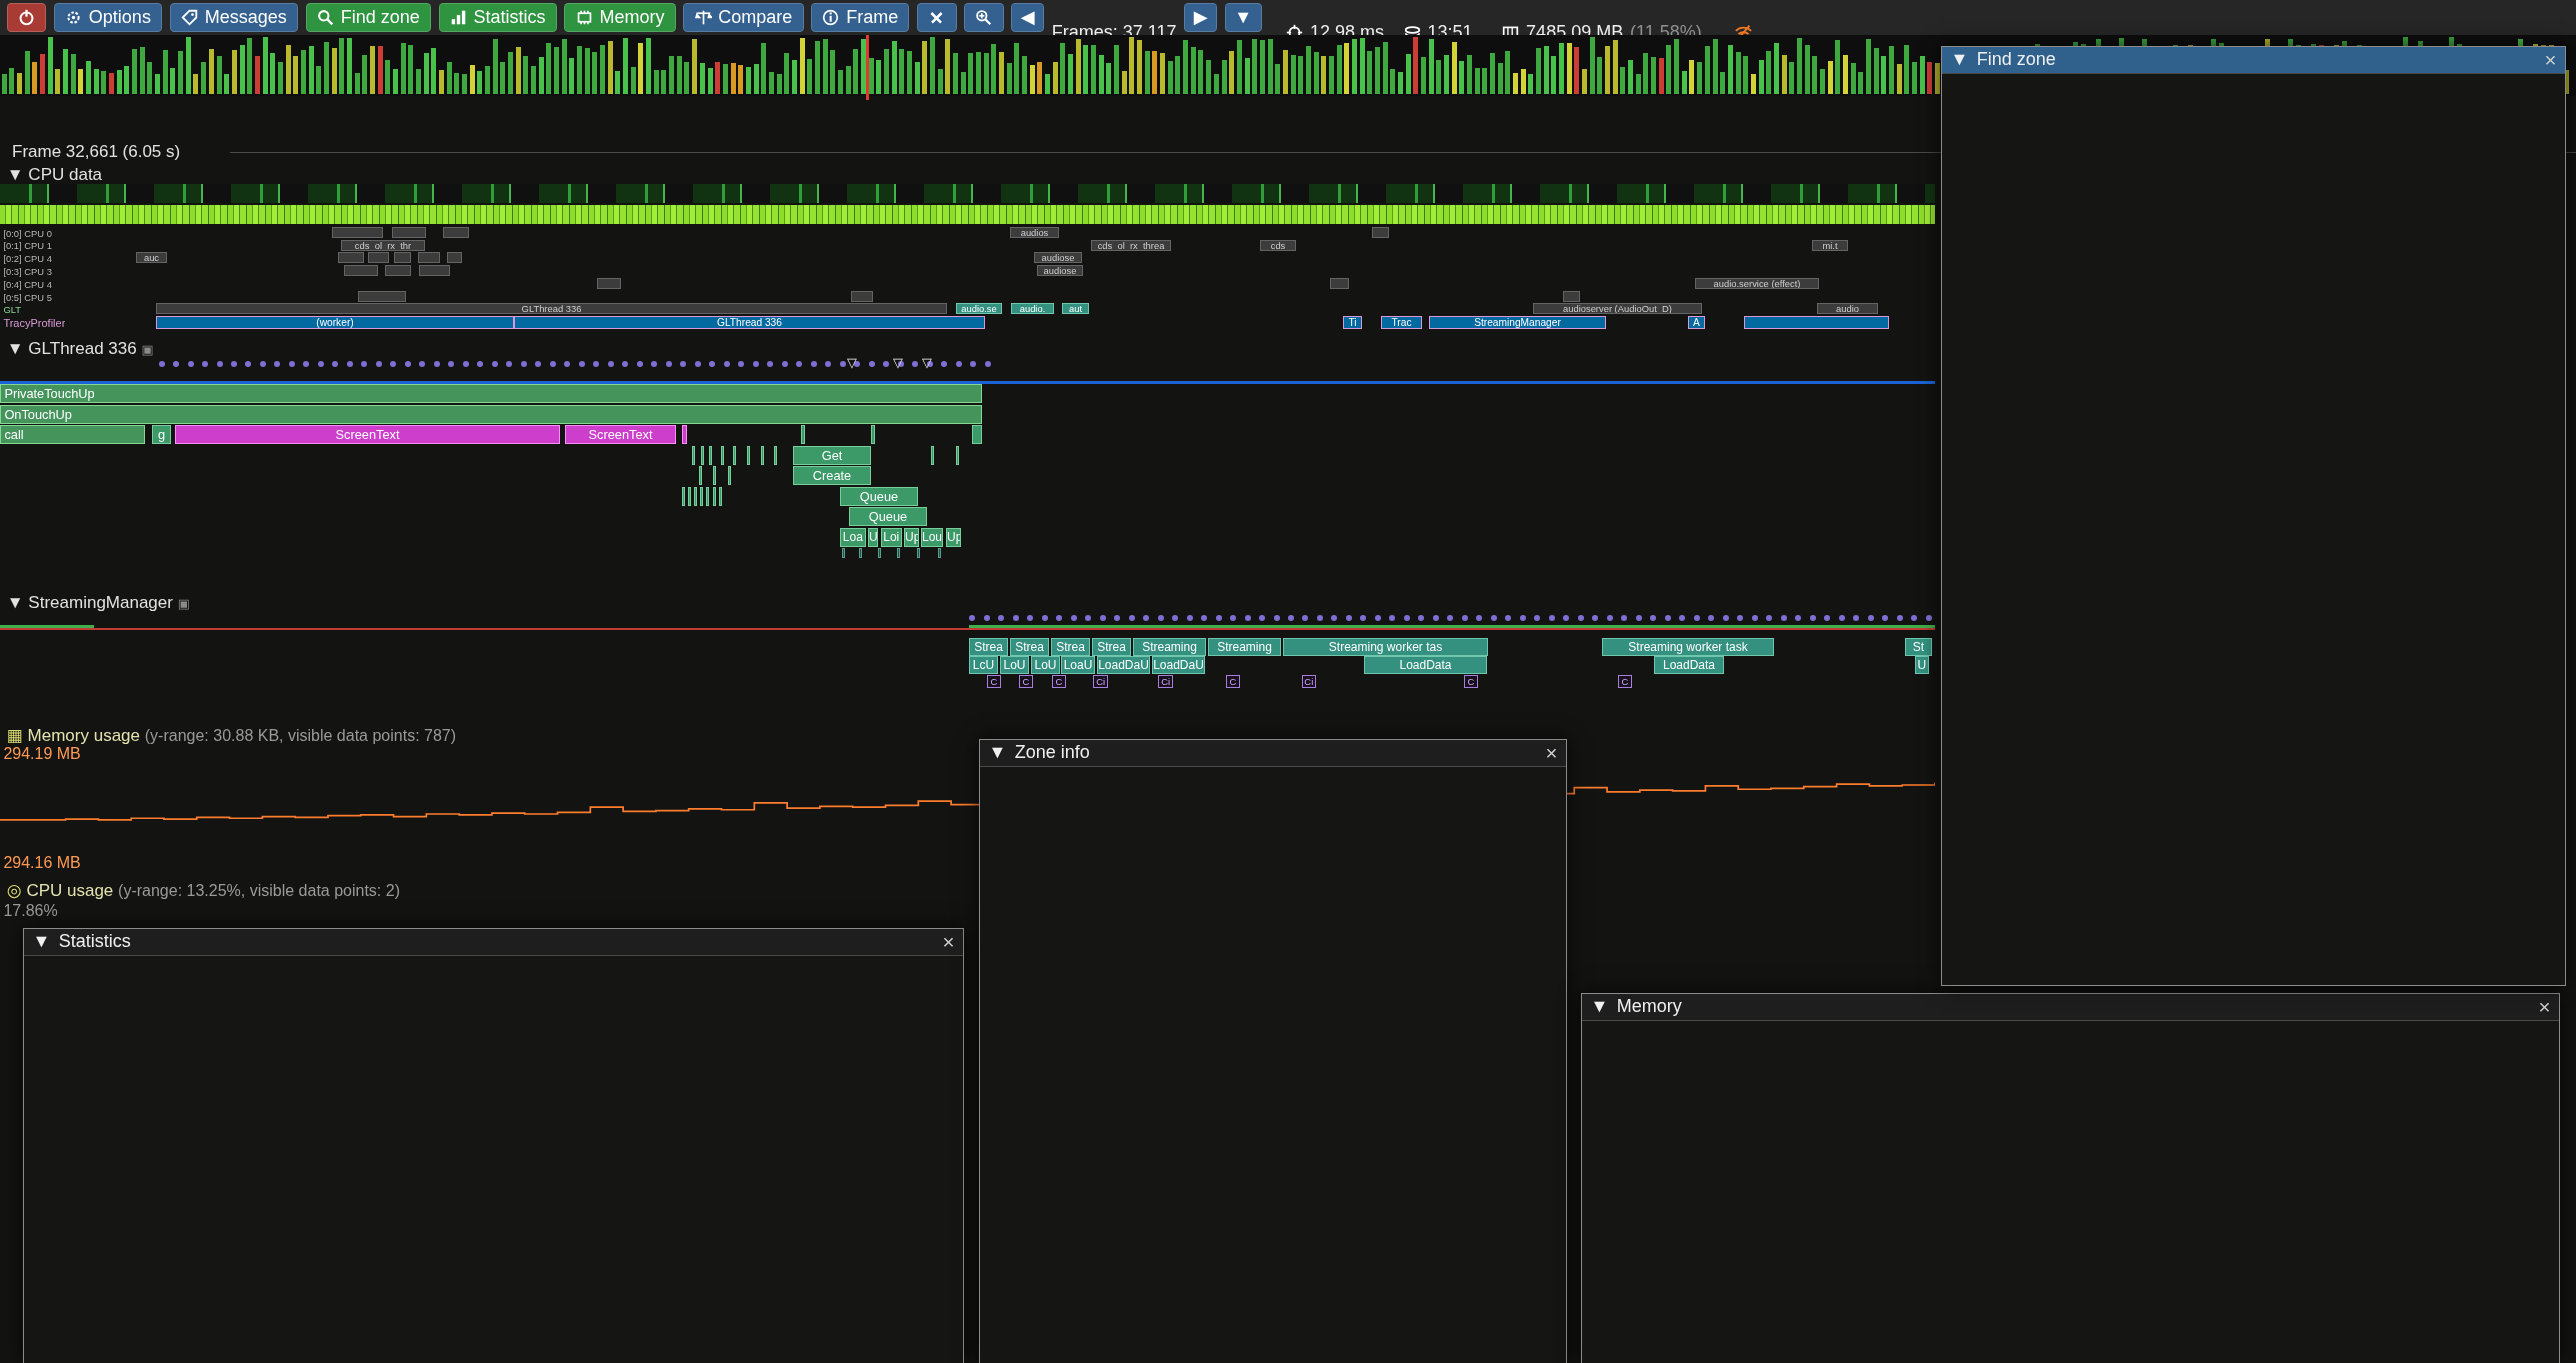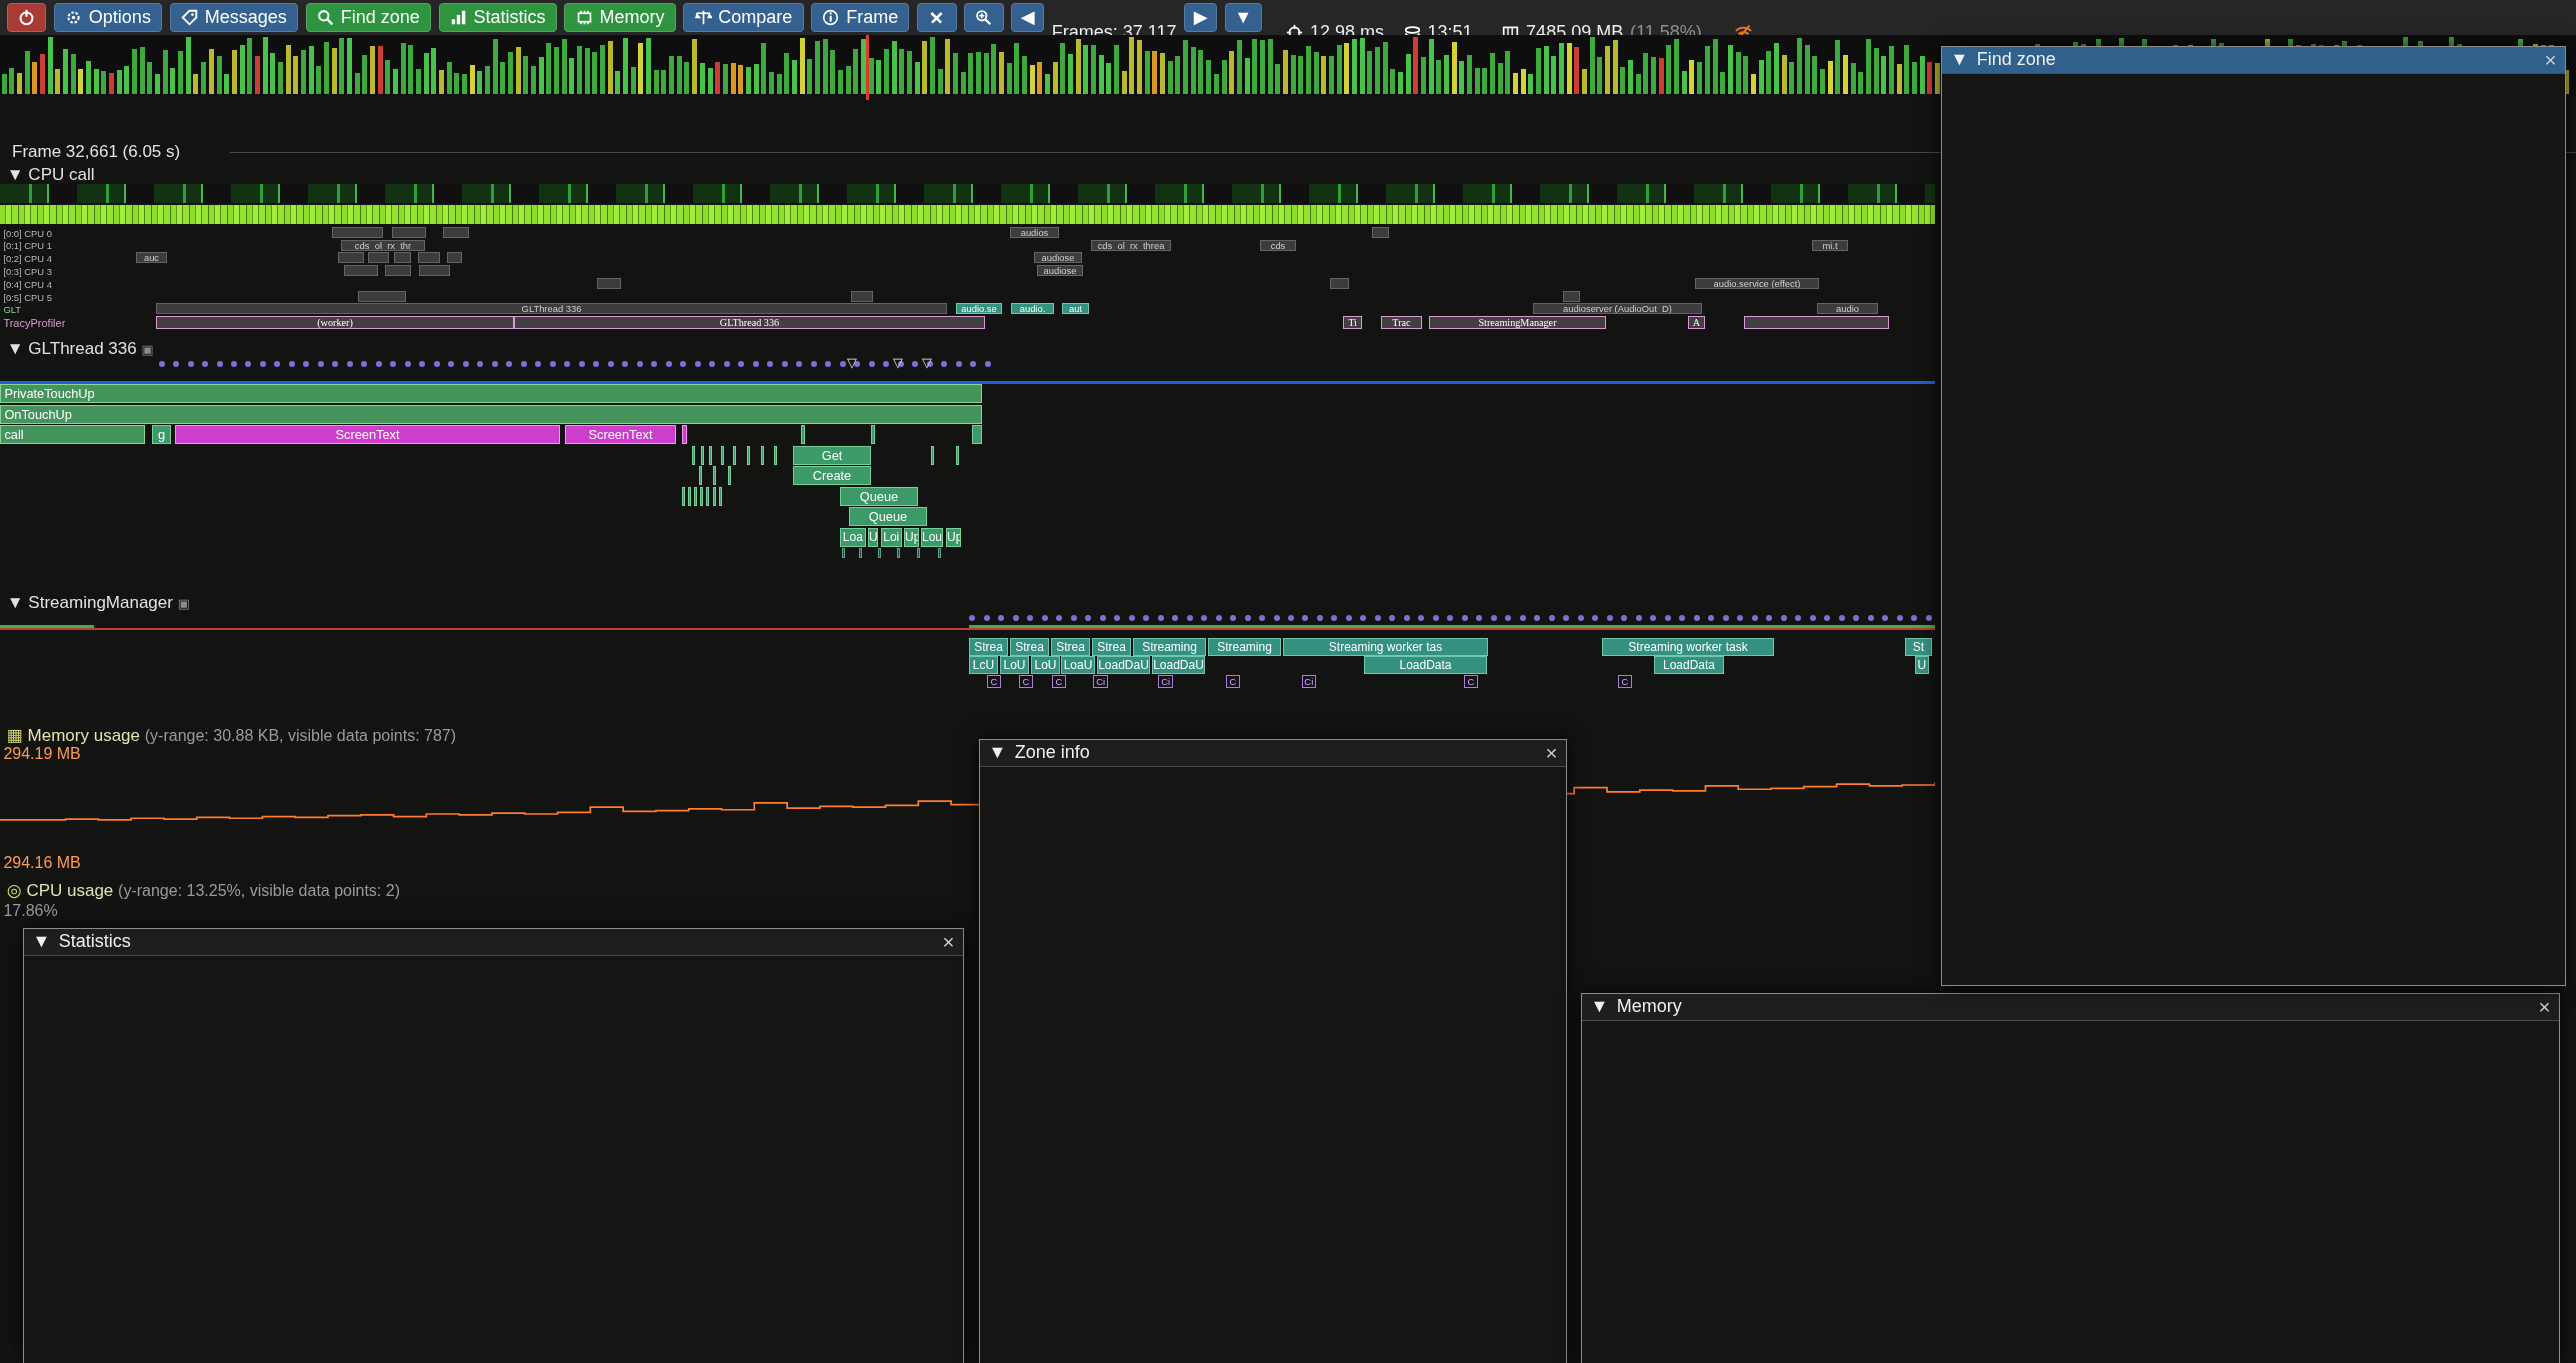--- a/index.html
+++ b/index.html
@@ -25,21 +25,21 @@
   .ticklab{position:absolute;bottom:5.1px;color:#9a9a9a;font-size:16px;}
   #origin{position:absolute;left:5.1px;bottom:5.1px;color:#e8e8e8;font-size:16px;}
   .secline{position:absolute;color:#e2e2e2;font-size:17px;white-space:nowrap;}
   .seg{position:absolute;box-sizing:border-box;border:0.9px solid;overflow:hidden;white-space:nowrap;
        text-align:center;color:#fff;}
   .c-dim{background:#3c3c3c;border-color:#646464;color:#cfcfcf;}
   .c-green{background:#44945c;border-color:#86d695;}
   .c-green2{background:#3b9a68;border-color:#78cf9c;}
   .c-magenta{background:#cd3ecd;border-color:#f98ef9;}
   .c-teal{background:#349180;border-color:#6fc8ae;}
-  .c-purple{background:#404040;border-color:#d99ad7;font-family:Liberation Serif, serif;}
+  .c-purple{background:#0369a1;border-color:#d99ad7;}
   .c-mark{background:rgba(40,10,60,.25);border-color:#a87fe0;color:#cfa9ff;}
   .c-mark2{background:#1f4f46;border-color:#57a08f;}
   .tlabel{position:absolute;white-space:nowrap;overflow:hidden;}
   .dot{position:absolute;width:6px;height:6px;border-radius:50%;background:#7f6fd4;}
   .tri{position:absolute;color:#e8e8e8;font-size:12.8px;}
   .hline{position:absolute;}
   #memplot{position:absolute;left:0;top:743px;}
   .plot-title-ic{color:#d8d86f;}
   .plot-name{color:#e3e3ae;}
   .plot-minmax{position:absolute;color:#ff9a55;font-size:16px;}
@@ -509,21 +509,21 @@
       <div class="fb" style="left: 2533px; height: 50px; background: rgb(211, 211, 55);"></div>
       <div class="fb" style="left: 2541px; height: 49px; background: rgb(185, 185, 46);"></div>
       <div class="fb" style="left: 2549px; height: 49px; background: rgb(185, 185, 46);"></div>
       <div class="fb" style="left: 2556px; height: 45px; background: rgb(73, 194, 75);"></div>
       <div class="fb" style="left: 2564px; height: 24px; background: rgb(185, 185, 46);"></div>
     </div>
   <div id="redline" style="left:866px;"></div>
   <div class="secline" style="left:12px;top:142px;">Frame 32,661 (6.05 s)</div>
   <div class="hline" style="left:230px;top:152px;width:2346px;height:0.9px;background:#4a4a4a;"></div>
 
-  <div class="secline" style="left:6.8px;top:165px;">▼ <span>CPU call</span></div>
+  <div class="secline" style="left:6.8px;top:165px;">▼ <span>CPU data</span></div>
   <div class="secline" style="left:6.8px;top:339px;">▼ <span>GLThread 336</span> <span style="color:#8a8a8a;font-size:12.8px;">▣</span></div>
   <div class="secline" style="left:6.8px;top:593px;">▼ <span>StreamingManager</span> <span style="color:#8a8a8a;font-size:12.8px;">▣</span></div>
 
   <div style="position:absolute;left:0;top:184px;width:1935px;height:19px;
     background:repeating-linear-gradient(90deg,#123312 0 29px,#2f9e3a 29px 32px,#123312 32px 47px,#46b34f 47px 49px,#101010 49px 77px);"></div>
   <div style="position:absolute;left:0;top:205px;width:1935px;height:19px;
     background:repeating-linear-gradient(90deg,#8edc2c 0 5.1px,#5a9e18 5.1px 6px,#a2ec3a 6px 11px,#4c8c12 11px 12px,#96e232 12px 18px,#417c10 18px 19px);"></div>
 
   <div id="tracks">
       <div class="seg c-dim" style="left: 332px; top: 227px; width: 51px; height: 11px; font-size: 9.4px; line-height: 9.4px;"></div>

